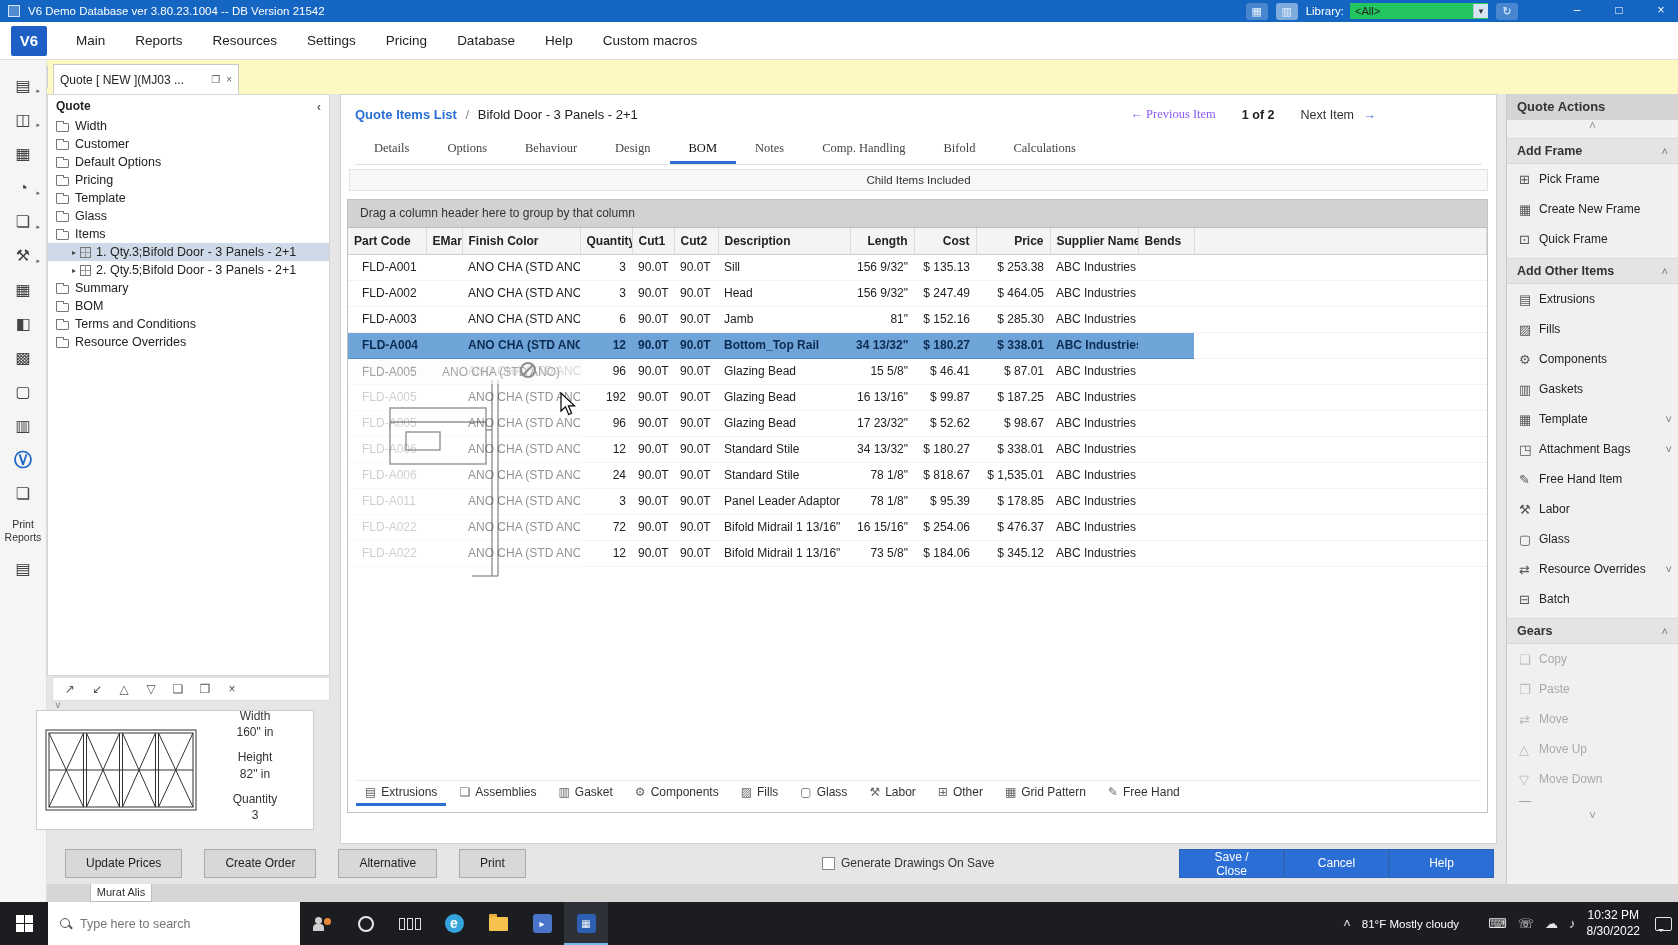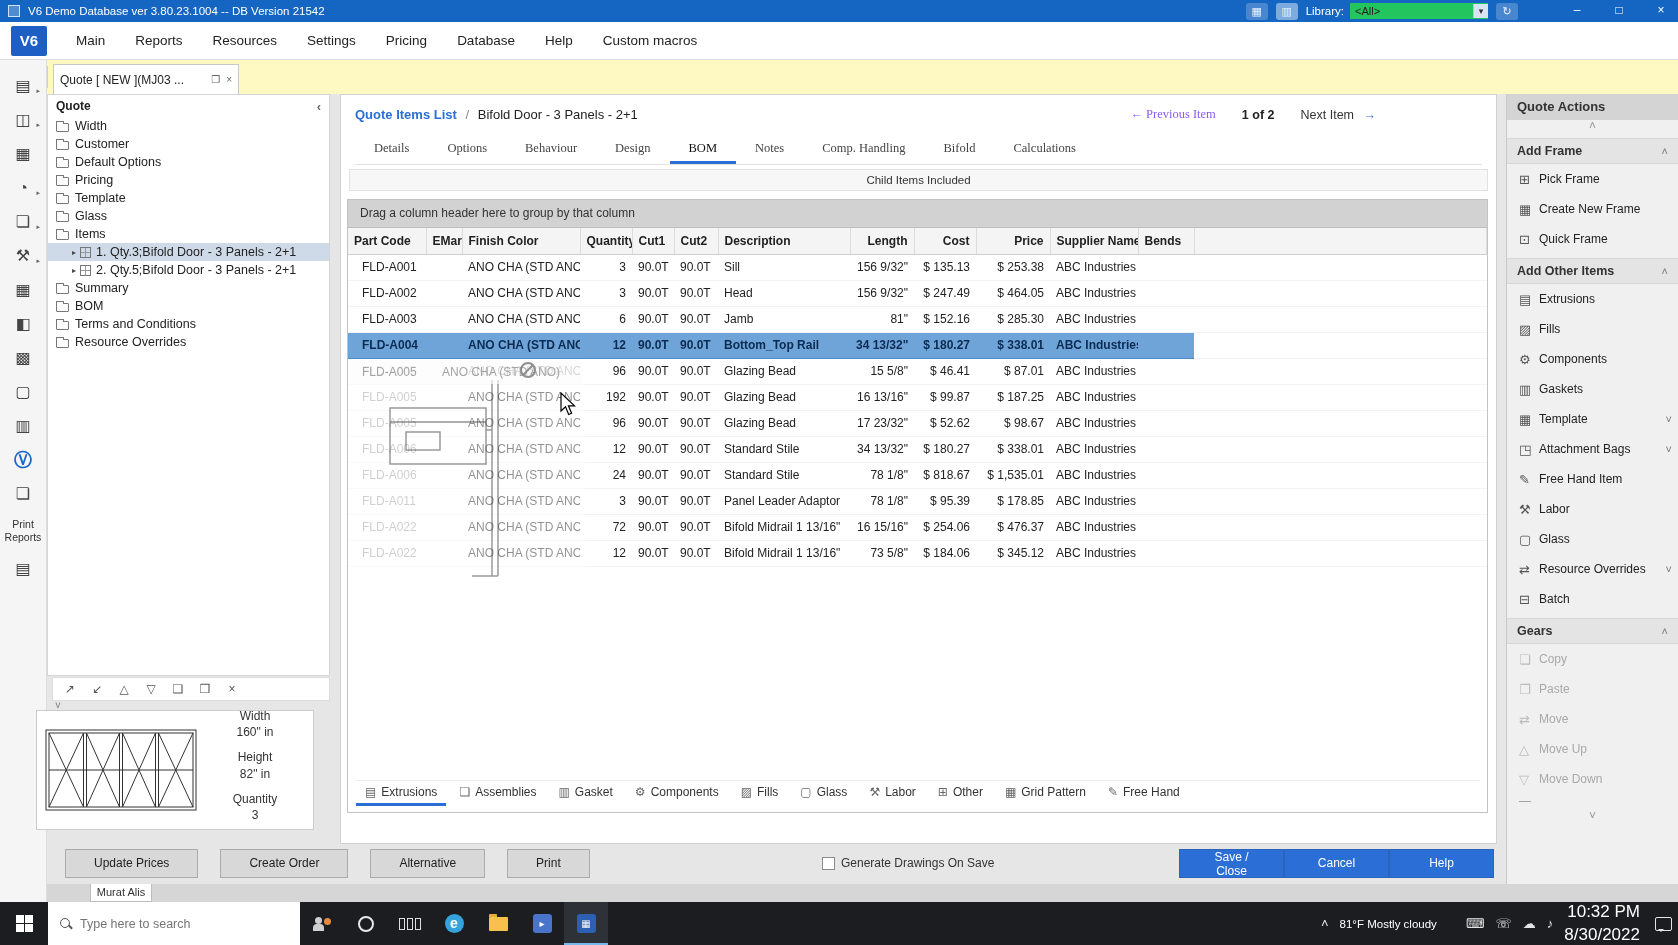--- a/index.html
+++ b/index.html
@@ -97,21 +97,21 @@
 
   
   #bottom-tabs { position:absolute; left:8px; bottom:6px; right:8px; height:26px; display:flex; align-items:center; gap:4px; border-top:1px solid #ececec; }
   .btab { display:flex; align-items:center; gap:5px; padding:0 9px; height:25px; font-size:12px; color:#333; border-bottom:3px solid transparent; }
   .btab .btab-icon { color:#666; font-size:12px; }
   .btab.active { border-bottom-color:var(--accent,#2b6fd6); }
 
   
   #footer { position:absolute; left:47px; top:848px; width:1450px; height:30px; display:flex; align-items:center; }
   #footer-left { display:flex; gap:22px; margin-left:18px; }
-  .btn { height:29px; font-size:12px; font-family:inherit; border:1px solid #ababab; padding:0 28px; }
+  .btn { height:29px; font-size:12px; font-family:inherit; border:1px solid #ababab; padding:0 20px; }
   .btn.gray { background:#d8d8d8; color:#222; }
   .btn.blue { background:var(--accent,#2b6fd6); color:#fff; border:1px solid #2b64b8; width:105px; }
   #footer-check { position:absolute; left:775px; display:flex; align-items:center; gap:6px; font-size:12px; color:#333; }
   #footer-check .box { width:13px; height:13px; border:1px solid #8a8a8a; background:#fff; }
   #footer-right { position:absolute; right:3px; display:flex; gap:0;margin-left:16px; }
 
   
   #session-strip { position:absolute; left:47px; top:884px; width:1631px; height:18px; background:#d6d6d6; }
   #session-tab { position:absolute; left:43px; top:0; width:62px; height:18px; background:#fff; border:1px solid #bdbdbd; border-top:none; text-align:center; line-height:17px; font-size:11px; color:#333; }
 
@@ -147,21 +147,21 @@
   .ring { width:16px; height:16px; border:2px solid #e8e8e8; border-radius:50%; }
   .tview { display:flex; gap:2px; } .tview i { width:6px; height:12px; border:1.5px solid #ddd; }
   .edge { width:19px; height:19px; border-radius:50%; background:#35a3dc; color:#fff; font-weight:bold; font-size:14px; text-align:center; line-height:19px; }
   .fold { position:relative; width:19px; height:14px; background:#f8c04c; border-radius:1px; }
   .fold::before { content:""; position:absolute; left:0; top:-3px; width:8px; height:3px; background:#e8ae39; border-radius:1px 1px 0 0; }
   .bluesq { width:19px; height:19px; border-radius:3px; background:#4a74c9; color:#fff; display:flex; align-items:center; justify-content:center; font-size:10px; }
   .bluesq.dark { background:#2d5fb3; }
   #tray { position:absolute; right:6px; top:0; height:43px; display:flex; align-items:center; gap:11px; font-size:11px; }
   #tray .tico { color:#e4e4e4; font-size:13px; }
   #tray-weather { color:#fff; font-size:11.5px; margin-right:18px; }
-  #tray-clock { text-align:right; line-height:1.3; font-size:17px; }
+  #tray-clock { text-align:center; line-height:1.3; font-size:12px; }
   #tray-note { position:relative; width:17px; height:14px; border:1.5px solid #e4e4e4; border-radius:2px; margin-left:4px; }
   #tray-note::after { content:""; position:absolute; left:2px; bottom:-5px; border:3px solid transparent; border-top-color:#e4e4e4; }
 
   
   #cursor { position:absolute; left:560px; top:392px; z-index:50; pointer-events:none; }
 </style>
 </head>
 <body>
 
 <div id="screen">

